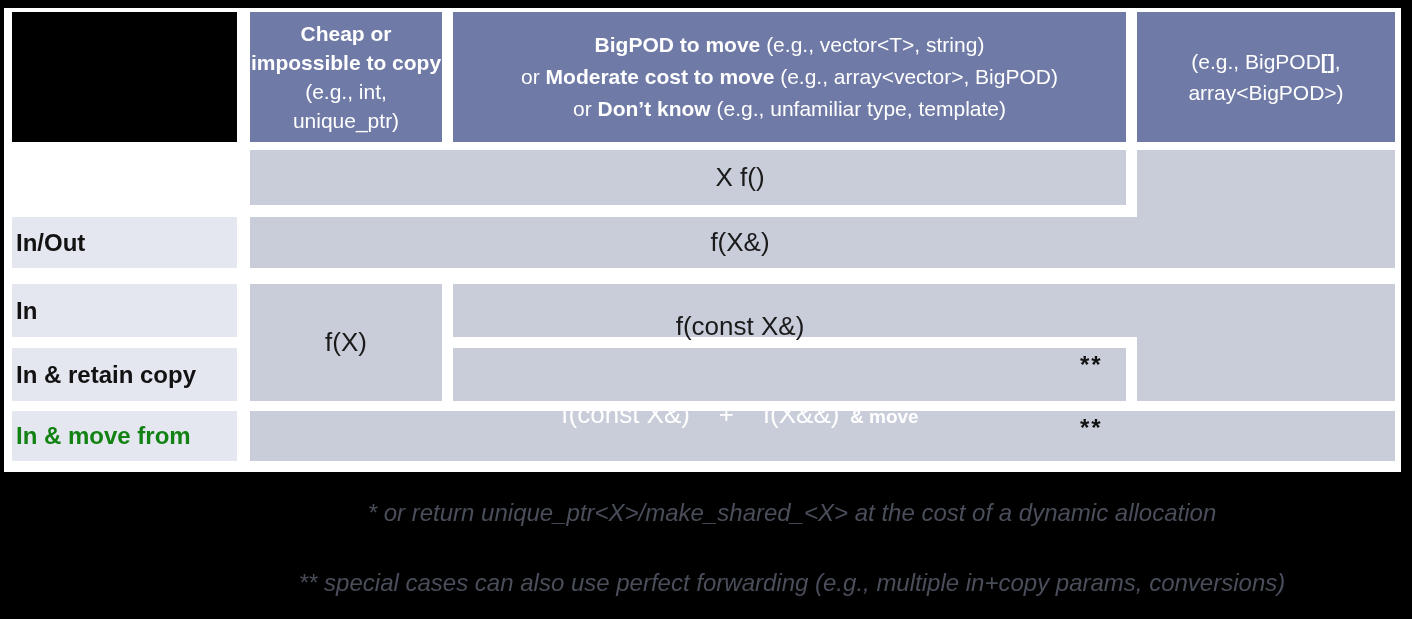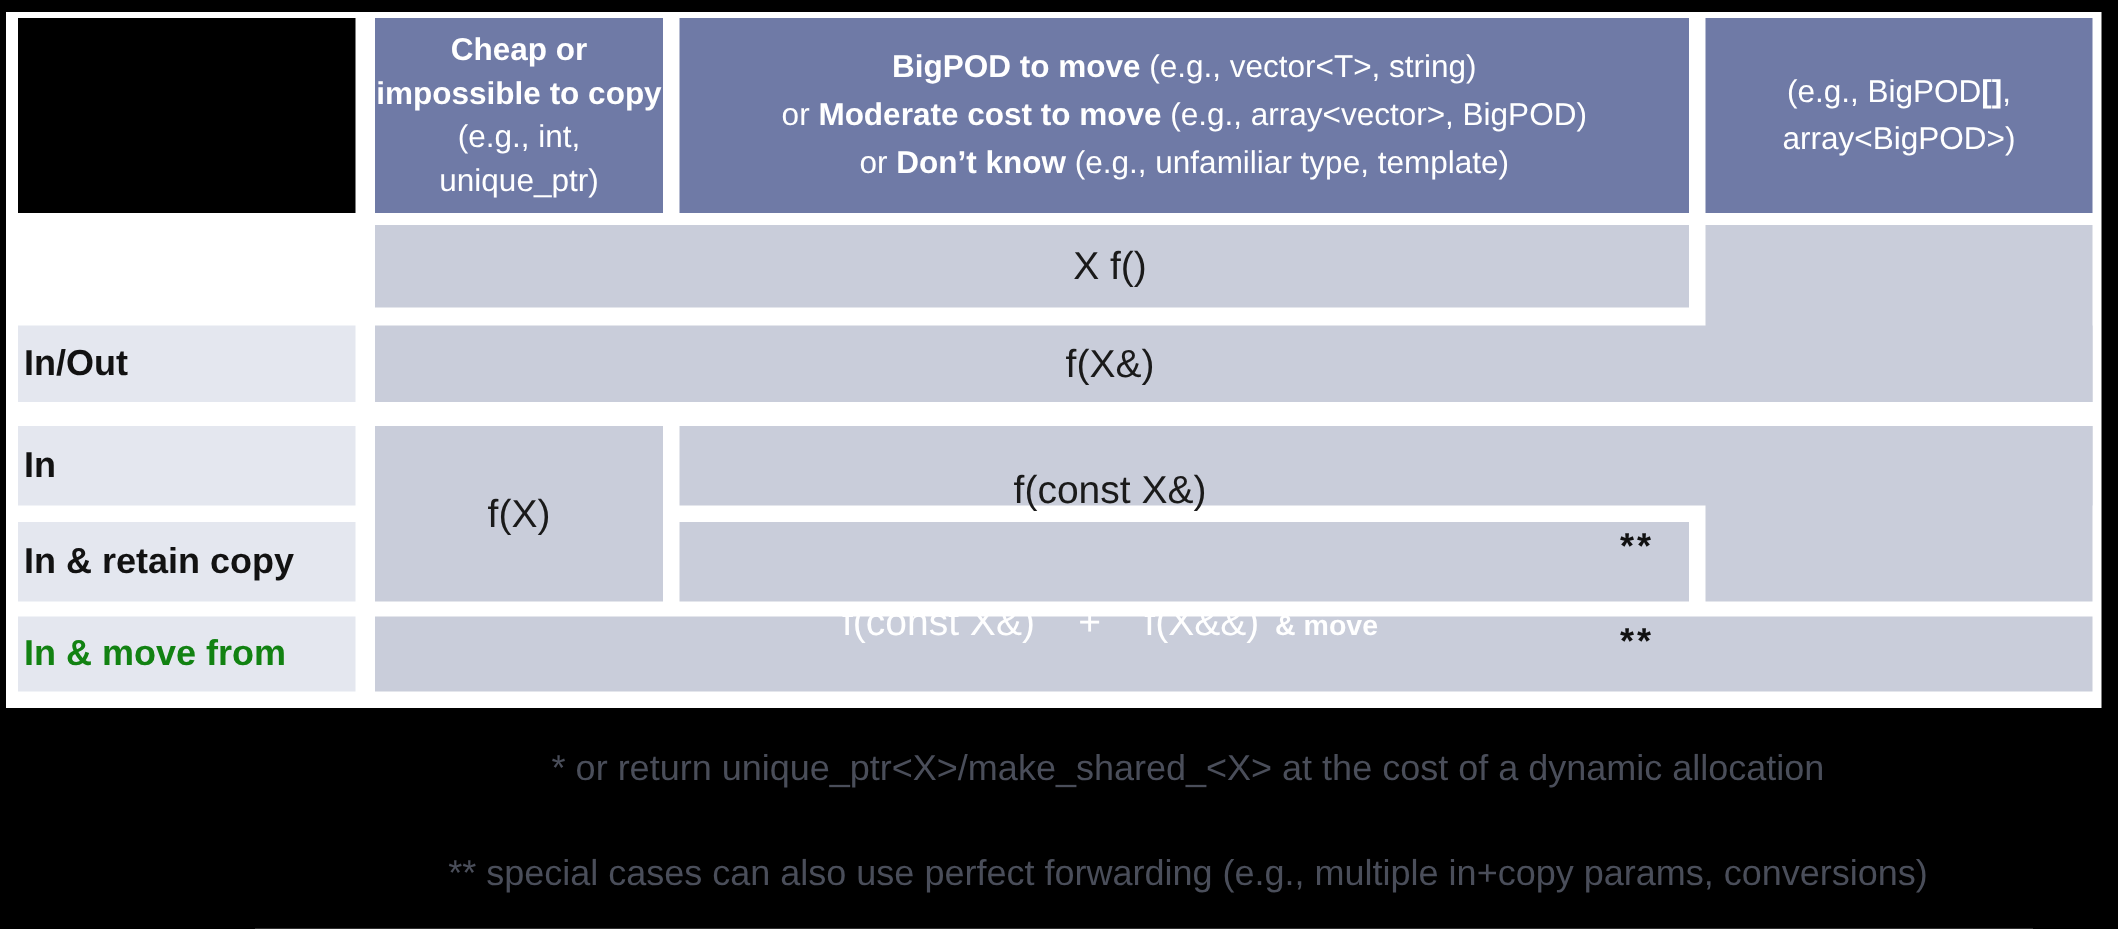--- a/index.html
+++ b/index.html
@@ -62,21 +62,21 @@
   .suffix{font-size:19px;font-weight:bold;}
   .marker{
     left:1080px;width:46px;color:#111;
     font-size:24px;font-weight:bold;line-height:34px;text-align:left;letter-spacing:2px;
   }
   .m-retain{top:348px;}
   .m-move{top:411px;}
   
   .footnote{
     left:182px;right:10px;text-align:center;
-    color:#4a4e5a;font-size:24px;line-height:28px;
+    color:#4a4e5a;font-style:italic;font-size:24px;line-height:28px;
   }
   .f1{top:499px;}
   .f2{top:569px;}
 </style>
 </head>
 <body>
 
 <div id="page">
   <div class="panel abs"></div>
 

